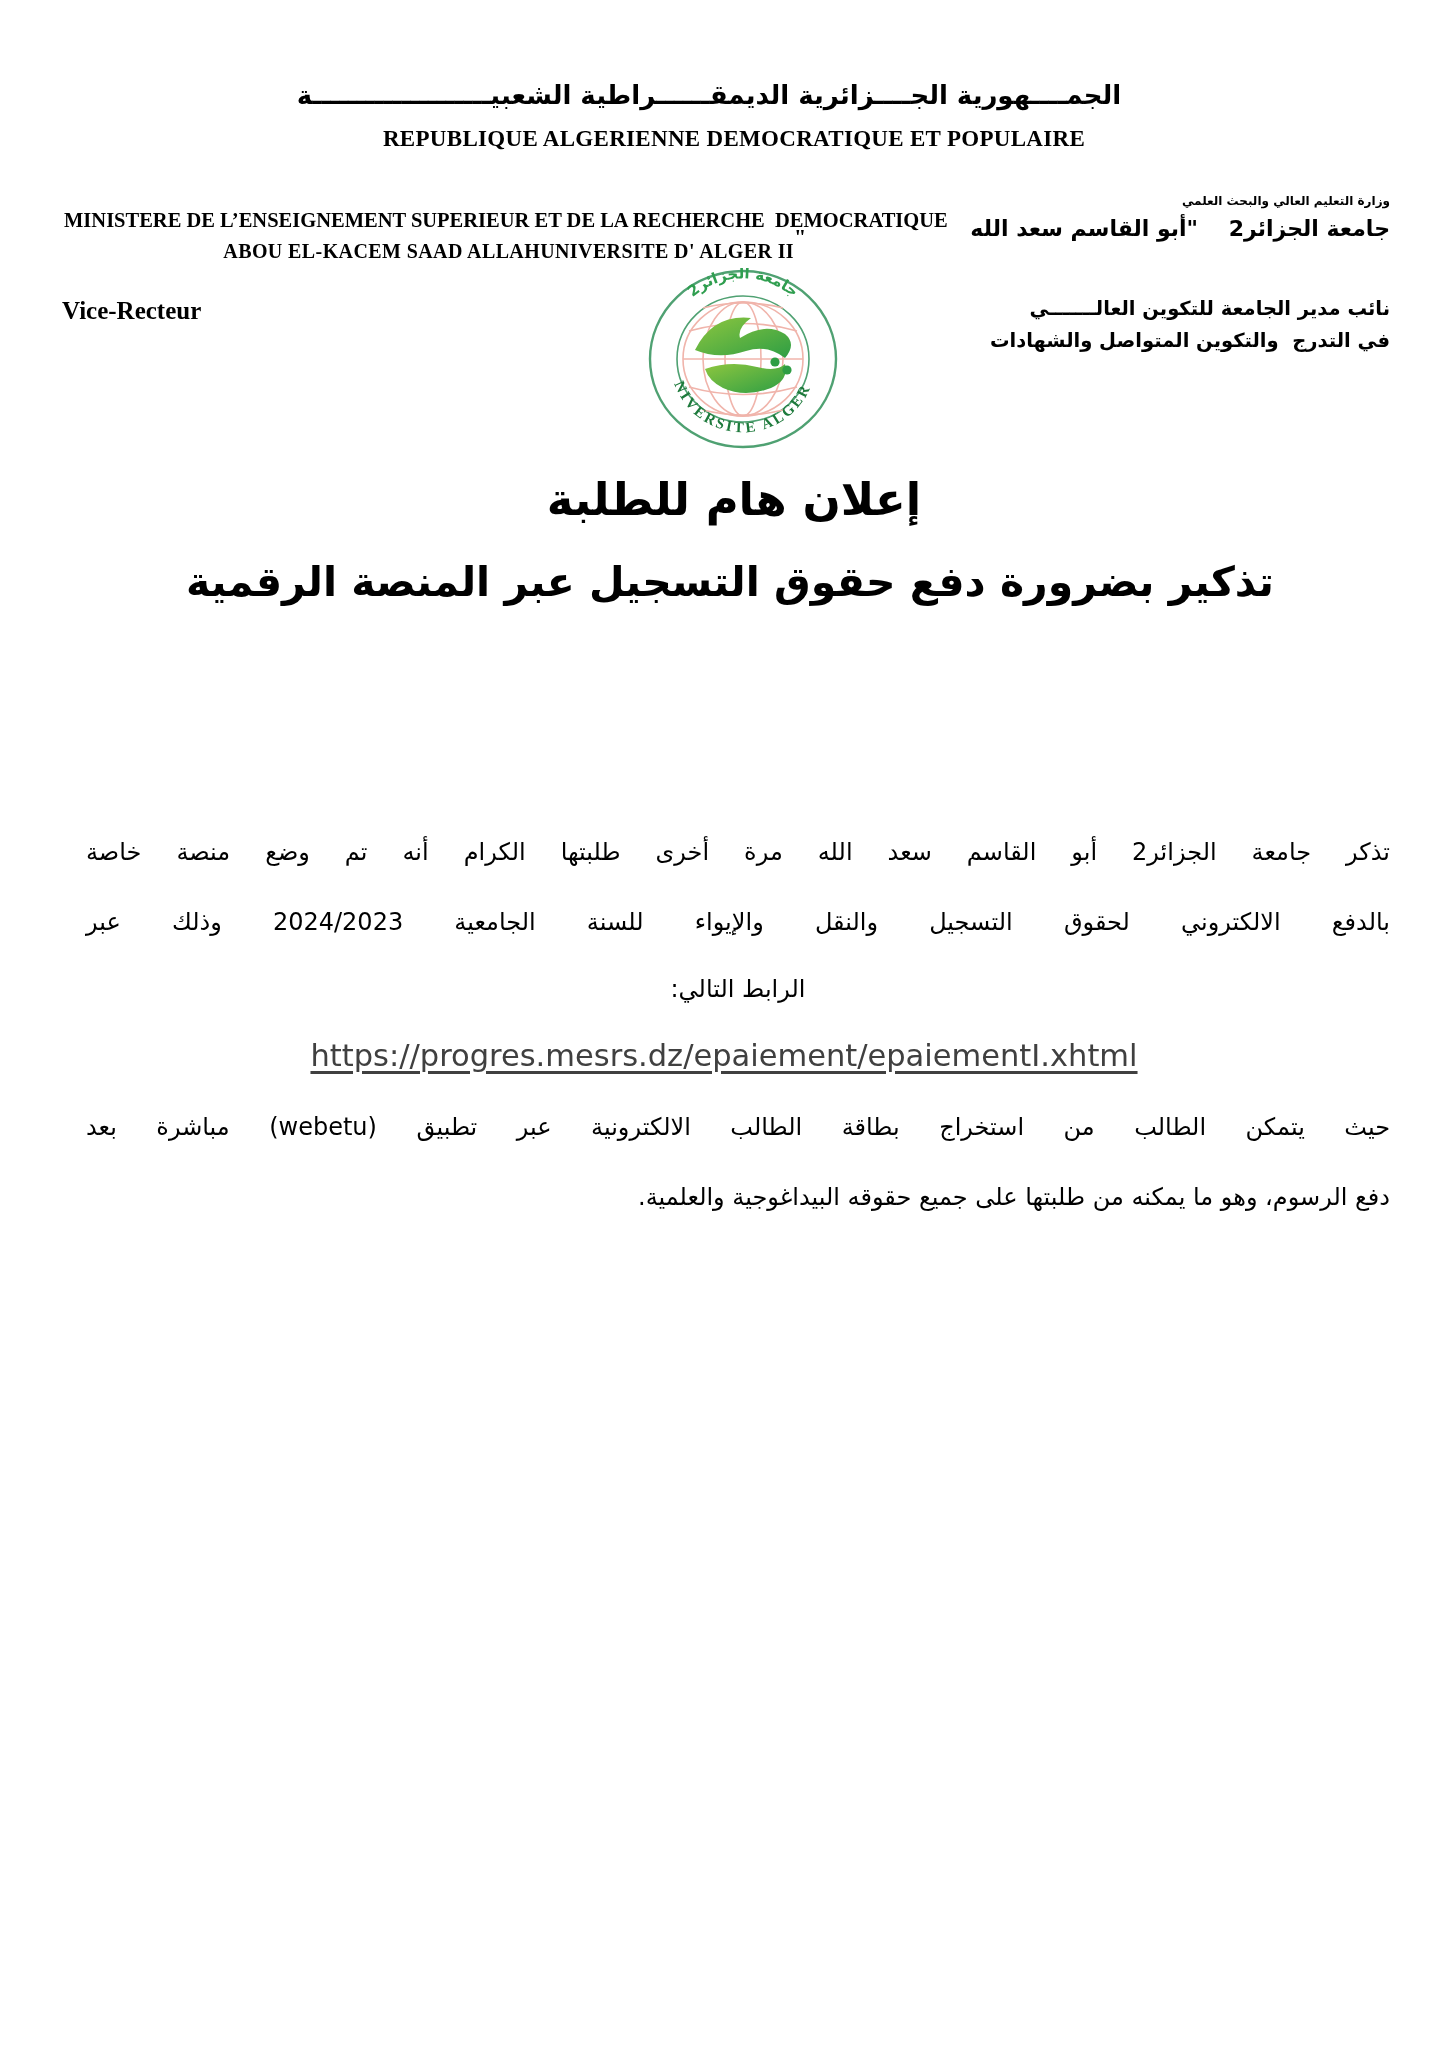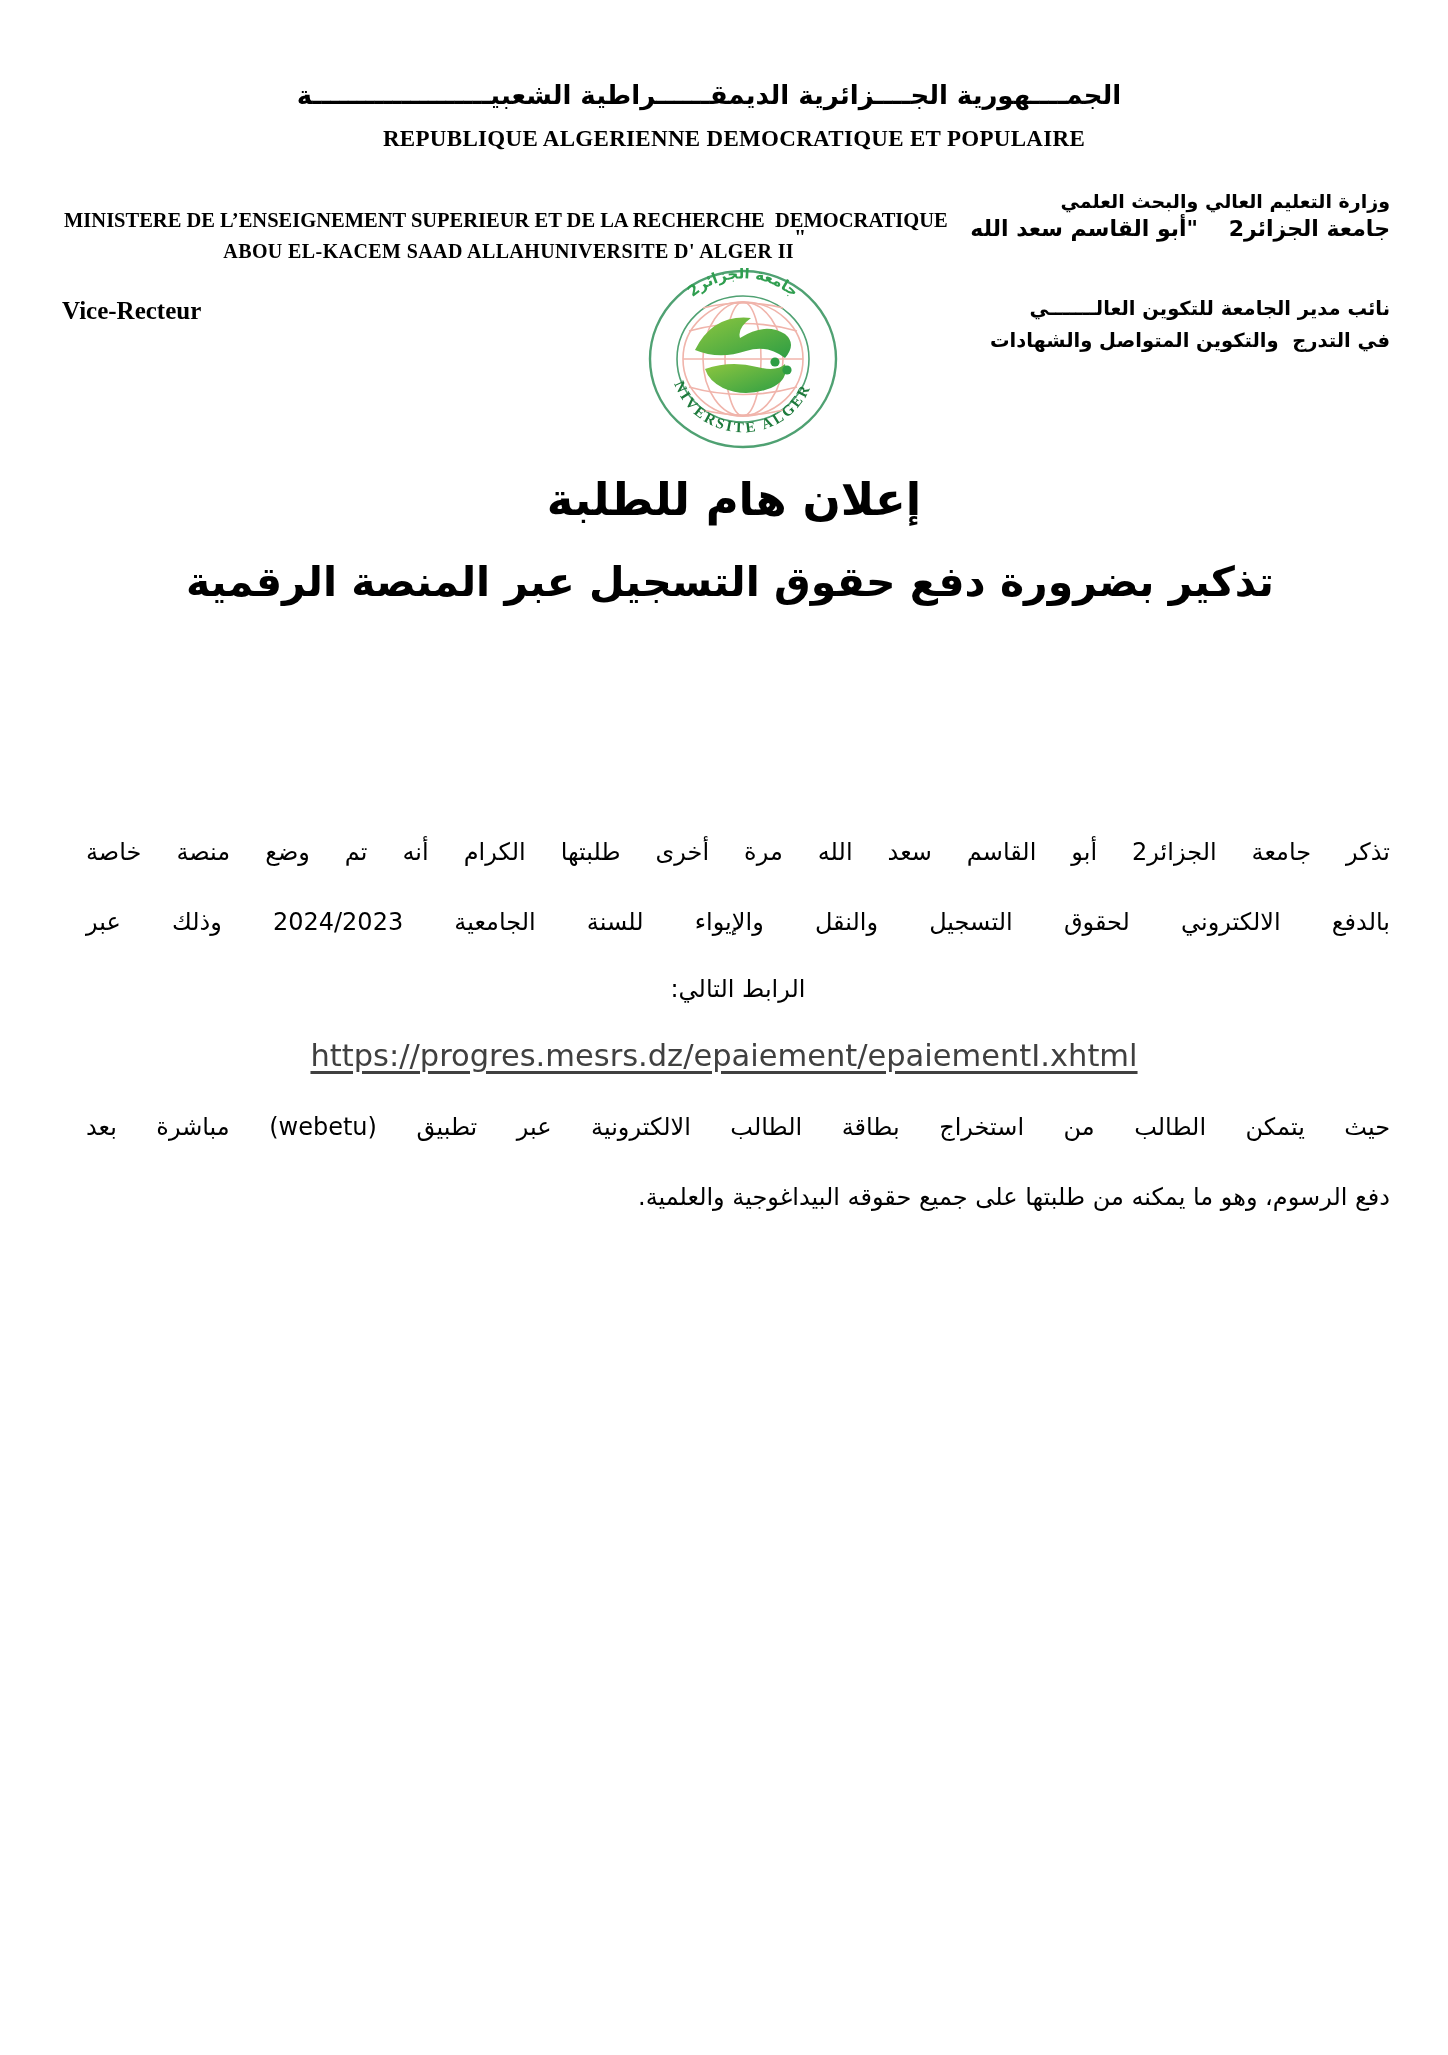--- a/index.html
+++ b/index.html
@@ -11,21 +11,21 @@
   .bold{font-weight:bold;}
   .center{text-align:center;padding-left:20px;}
   .keep-sp{white-space:pre;}
 
   
   .republic-ar{left:0;right:50px;top:78px;font-size:26px;line-height:34px;}
   .republic-fr{left:0;right:0;top:114px;font-size:23px;letter-spacing:.3px;}
   .ministry-fr{left:64px;top:197px;font-size:20.5px;}
   .university-fr{left:120px;top:228px;width:790px;text-align:center;font-size:20px;letter-spacing:.4px;}
   .university-fr sup{font-size:22px;top:-6px;position:relative;line-height:0;}
-  .ministry-ar{right:58px;top:188px;font-size:19px;line-height:27px;text-align:right;}
+  .ministry-ar{right:58px;top:188px;font-size:12px;line-height:27px;text-align:right;}
   .university-ar{right:58px;top:216px;font-size:22px;text-align:right;}
   .vice-recteur{left:62px;top:285px;font-size:25px;}
   .vr-ar-1{right:58px;top:297px;font-size:19.5px;text-align:right;}
   .vr-ar-2{right:58px;top:329px;font-size:19.5px;text-align:right;}
 
   
   .logo{left:645px;top:268px;width:196px;height:184px;}
 
   
   .ann-title{left:0;right:0;top:473px;font-size:45px;font-weight:bold;}

